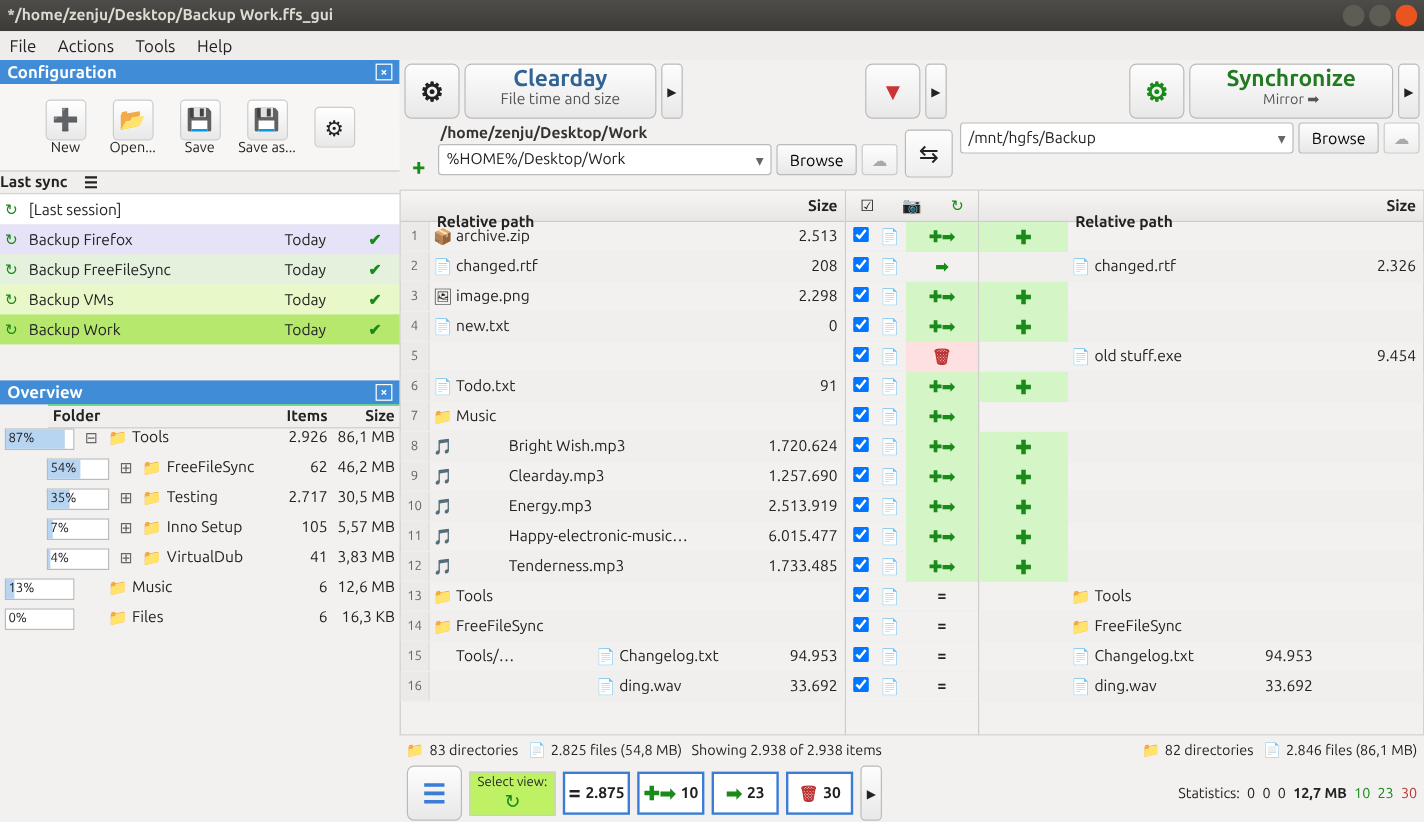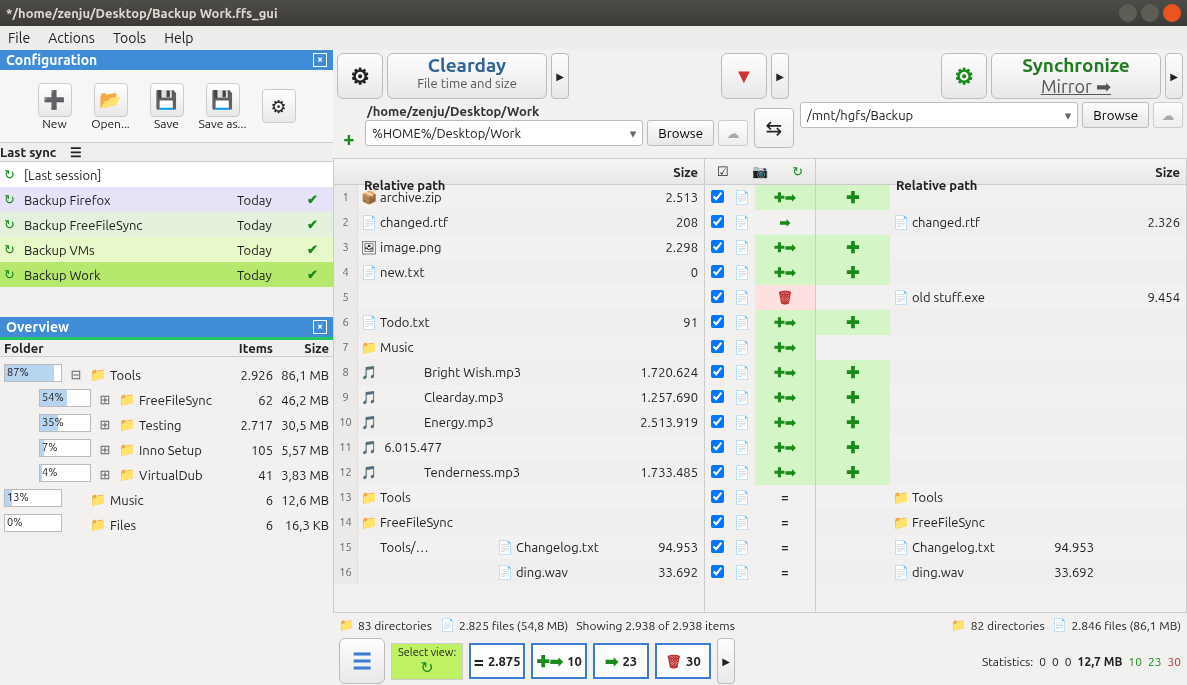--- a/index.html
+++ b/index.html
@@ -21,43 +21,43 @@
 .config-grid-head .cname { flex:1; padding-left:4px;} .config-grid-head .csync{width:70px;} .config-grid-head .cicon{width:26px;}
 .config-list { flex: 0 0 auto; }
 .config-row { height: 25px; display:flex; align-items:center; padding-left:4px; }
 .config-row .ic{width:20px; color:#1a8a1a;} .config-row .nm{flex:1;} .config-row .ls{width:70px;} .config-row .ck{width:26px;color:#1a8a1a;font-weight:bold;}
 .config-row.last{background:#fff;}
 .config-row.firefox{background:#e6e2f7;}
 .config-row.ffs{background:#e3f1dd;}
 .config-row.vms{background:#e8f8c8;}
 .config-row.work{background:#b6e86e;}
 .overview { margin-top: 30px; }
-.ov-head { height: 20px; display:flex; background:#f0efee; border-top:3px solid #22c55e; border-bottom:1px solid #ccc; font-weight:bold; font-size:13px; align-items:center;}
+.ov-head { height: 20px; display:flex; background:#f0efee; border-top:1px solid #22c55e; border-bottom:1px solid #ccc; font-weight:bold; font-size:13px; align-items:center;margin-left:40px;}
 .ov-head .fold{flex:1;padding-left:4px;} .ov-head .it{width:50px;text-align:right;} .ov-head .sz{width:60px;text-align:right;padding-right:4px;}
 .ov-body{}
-.ov-row{height:25px;display:flex;align-items:flex-end;}
+.ov-row{height:25px;display:flex;align-items:flex-start;}
 .ov-row .pct{width:58px; position:relative; border:1px solid #bbb; height:18px; margin-left:4px; font-size:11px; background:#fff;}
 .ov-row .pct .bar{position:absolute;left:0;top:0;bottom:0;background:#b7d4f0;}
 .ov-row .pct .txt{position:absolute;left:2px;top:1px;}
 .ov-row .tree{width:28px;text-align:center;color:#666;}
 .ov-row .fic{width:20px;color:#d9a334;}
 .ov-row .fn{flex:1;}
 .ov-row .it{width:50px;text-align:right;}
 .ov-row .sz{width:60px;text-align:right;padding-right:4px;}
 .ov-row.ind1 .pct{margin-left:39px;width:52px;}
 .content{flex:1;display:flex;flex-direction:column;}
 .top-toolbar{height:52px;display:flex;align-items:center;padding:4px 4px;background:#f2f1f0;gap:4px;}
 .big-btn{border:1px solid #bbb;border-radius:6px;background:linear-gradient(#fdfdfd,#e8e8e8);height:46px;display:flex;align-items:center;padding:0 8px;font-weight:bold;}
 .big-btn.icon-only{width:46px;justify-content:center;font-size:22px;}
 .compare-btn{flex-direction:column;width:160px;}
 .compare-btn .t{font-size:19px;color:#316494;}
 .compare-btn .s{font-size:13px;font-weight:normal;color:#555;}
 .sync-btn{flex-direction:column;width:170px;}
 .sync-btn .t{font-size:19px;color:#227a22;}
-.sync-btn .s{font-size:18px;font-weight:normal;color:#555;text-decoration:underline;}
+.sync-btn .s{font-size:12px;font-weight:normal;color:#555;}
 .arrow-btn{border:1px solid #bbb;background:linear-gradient(#fdfdfd,#e8e8e8);width:18px;height:46px;border-radius:4px;display:flex;align-items:center;justify-content:center;font-size:10px;}
 .paths-row{display:flex;height:56px;gap:4px;padding:0 4px;}
 .paths-col{flex:1;display:flex;flex-direction:column;}
 .path-label{font-size:13px;color:#333;padding:2px 0 2px 2px;font-weight:bold;}
 .path-input-row{display:flex;gap:4px;align-items:center;}
 .combo{flex:1;height:26px;border:1px solid #bbb;background:#fff;display:flex;align-items:center;padding:0 6px;border-radius:3px;}
 .combo .dd{margin-left:auto;color:#666;}
 .browse-btn{border:1px solid #bbb;background:linear-gradient(#fdfdfd,#e8e8e8);height:26px;padding:0 10px;border-radius:3px;}
 .cloud-btn{width:30px;height:26px;border:1px solid #ccc;border-radius:3px;background:linear-gradient(#fdfdfd,#eee);display:flex;align-items:center;justify-content:center;color:#aaa;}
 .swap{width:40px;height:40px;border:1px solid #bbb;border-radius:4px;background:linear-gradient(#fdfdfd,#eee);display:flex;align-items:center;justify-content:center;font-size:20px;margin:6px 2px 0;}
@@ -384,20 +384,21 @@
             </div>
             <div class="row alt">
     <div class="num">10</div>
               <span class="ic">🎵</span>
     <span class="name indent">Energy.mp3</span>
     <span class="size">2.513.919</span>
             </div>
             <div class="row ">
     <div class="num">11</div>
               <span class="ic">🎵</span>
+    <span class="name indent">Happy-electronic-music…</span>
     <span class="size">6.015.477</span>
             </div>
             <div class="row alt">
     <div class="num">12</div>
               <span class="ic">🎵</span>
     <span class="name indent">Tenderness.mp3</span>
     <span class="size">1.733.485</span>
             </div>
             <div class="row ">
     <div class="num">13</div>

